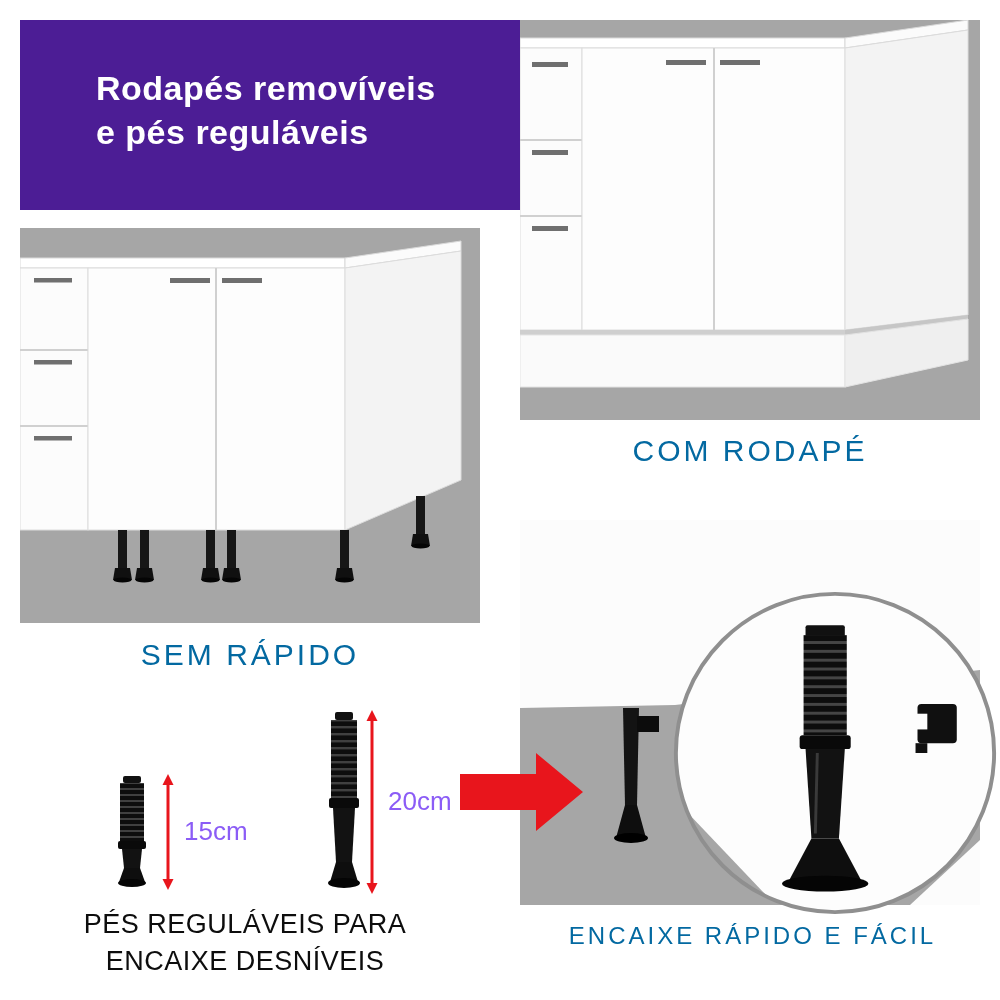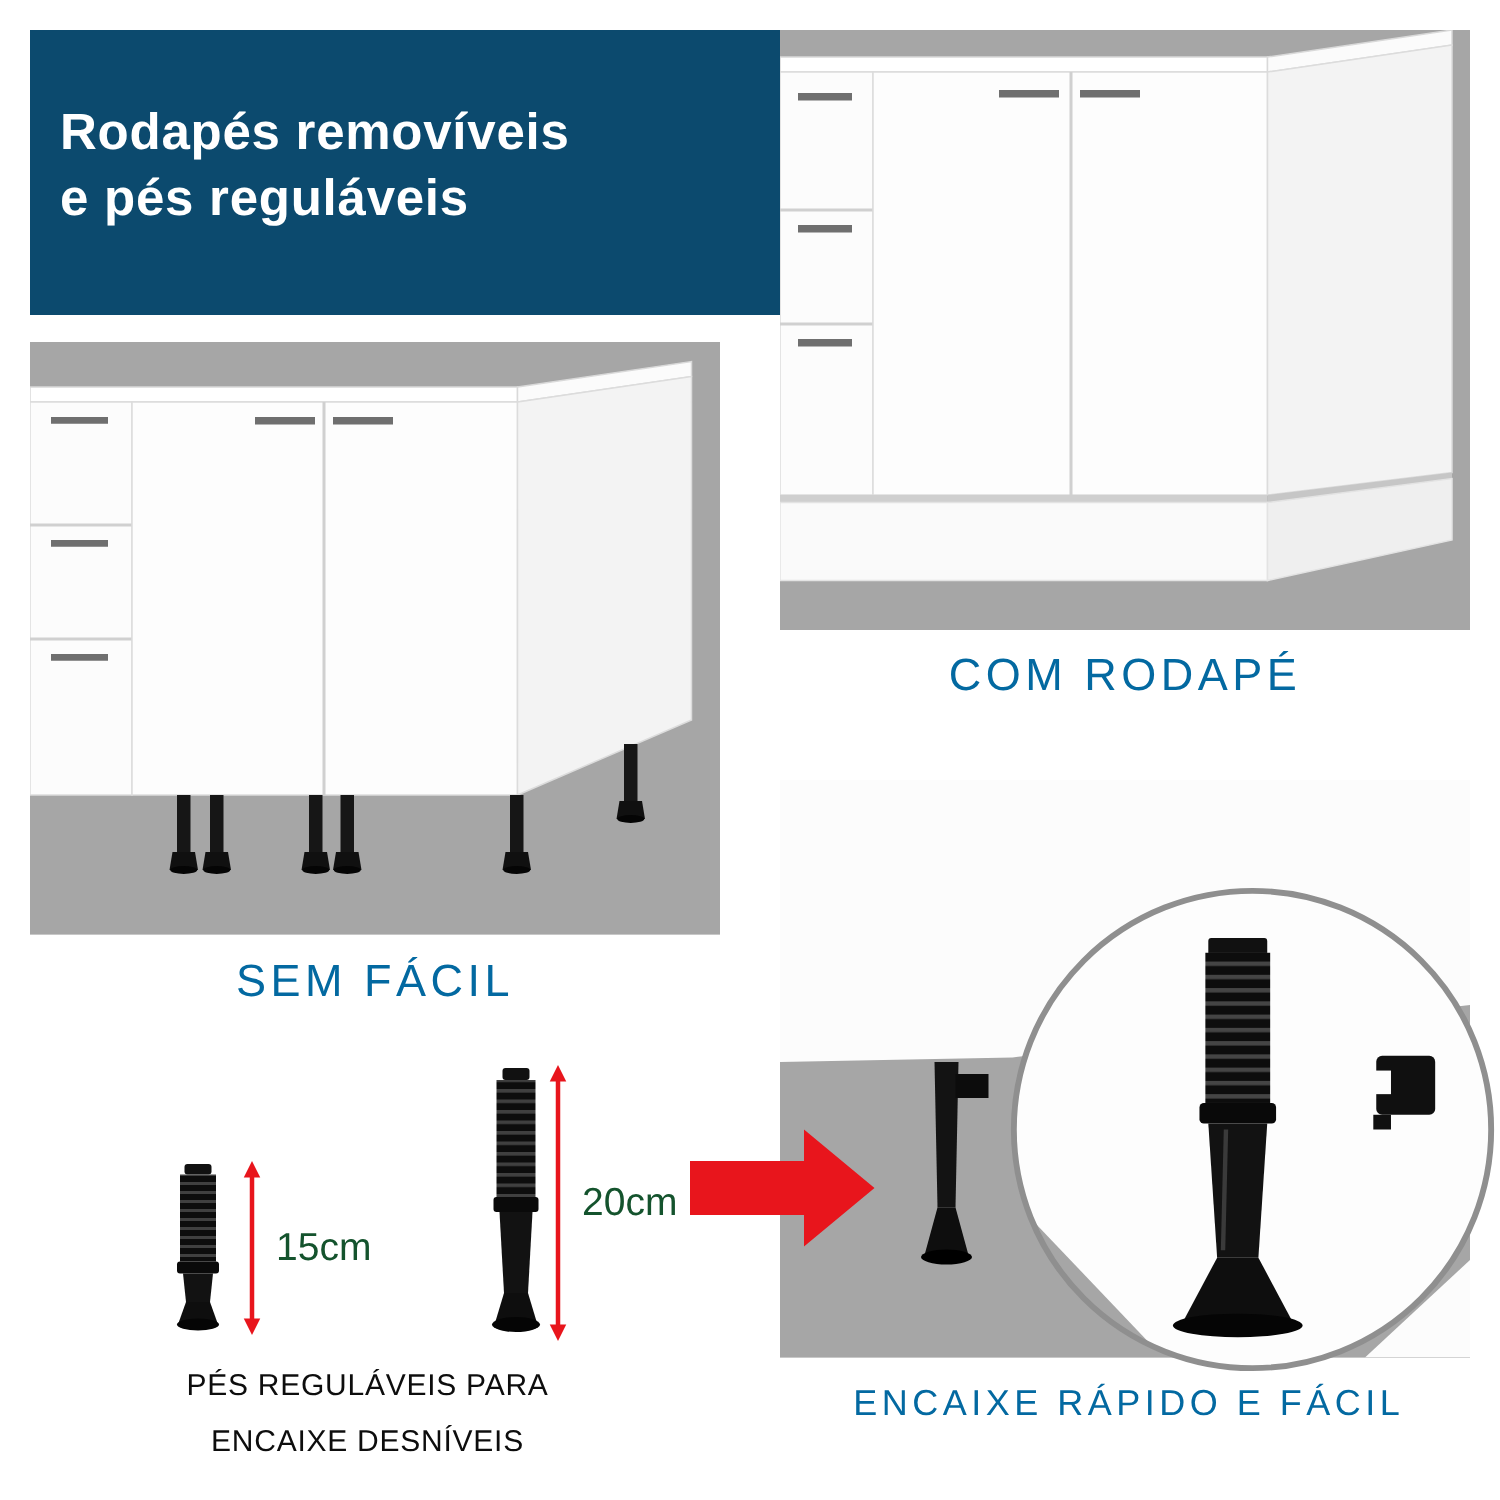--- a/index.html
+++ b/index.html
@@ -3,22 +3,22 @@
 <meta charset="utf-8">
 <style>
   html,body{margin:0;padding:0;background:#ffffff;}
   #canvas{
     position:relative;width:1000px;height:1000px;background:#ffffff;
     overflow:hidden;font-family:"Liberation Sans","DejaVu Sans",sans-serif;
   }
   .abs{position:absolute;}
   
   .banner{
-    left:20px;top:20px;width:517px;height:190px;background:#0c4a6e;
-    color:#ffffff;box-sizing:border-box;padding:46px 0 0 20px;
+    left:20px;top:20px;width:517px;height:190px;background:#4c1d95;
+    color:#ffffff;box-sizing:border-box;padding:46px 0 0 76px;
   }
   .banner .line{
     font-size:34px;font-weight:700;line-height:44px;letter-spacing:0.5px;
   }
   
   .panel{background:#a6a6a6;}
   .panel svg{display:block;width:100%;height:100%;}
   .panel-left{left:20px;top:228px;width:460px;height:395px;}
   .panel-right{left:520px;top:20px;width:460px;height:400px;}
   .panel-br{left:520px;top:520px;width:460px;height:385px;}
@@ -28,27 +28,27 @@
   }
   .label-sem{left:20px;top:638px;width:460px;}
   .label-com{left:520px;top:434px;width:460px;}
   .label-encaixe{left:505px;top:922px;width:495px;font-size:24px;}
   
   .foot-small{left:112px;top:776px;width:40px;height:112px;}
   .foot-tall{left:322px;top:712px;width:44px;height:180px;}
   .dim-line{width:16px;}
   .dim-15{left:160px;top:774px;height:116px;}
   .dim-20{left:364px;top:710px;height:184px;}
-  .dim-text{color:#14532d;font-size:26px;}
+  .dim-text{color:#8b5cf6;font-size:26px;}
   .dim-text-15{left:184px;top:816px;}
   .dim-text-20{left:388px;top:786px;}
   .arrow{left:460px;top:751px;width:125px;height:82px;}
   .caption{
     left:20px;top:906px;width:450px;text-align:center;color:#0d0d0d;
-    font-size:20px;line-height:37px;letter-spacing:0.5px;
+    font-size:27px;line-height:37px;letter-spacing:0.5px;
   }
   
   .inset{left:670px;top:588px;width:330px;height:330px;}
   .inset svg{display:block;width:100%;height:100%;}
 </style>
 </head>
 <body>
 
 <div id="canvas">
 
@@ -94,21 +94,21 @@
         </defs>
         <use href="#legL" transform="translate(98,302)"></use>
         <use href="#legL" transform="translate(120,302)"></use>
         <use href="#legL" transform="translate(186,302)"></use>
         <use href="#legL" transform="translate(207,302)"></use>
         <use href="#legL" transform="translate(320,302)"></use>
         <use href="#legL" transform="translate(396,268)"></use>
       </g>
     </svg>
   </div>
-  <div class="abs sec-label label-sem">SEM FÁCIL</div>
+  <div class="abs sec-label label-sem">SEM RÁPIDO</div>
 
   <div class="abs panel panel-right">
     <svg viewBox="0 0 460 400">
       <rect width="460" height="400" fill="#a6a6a6"></rect>
 
       <g>
         <rect x="0" y="18" width="325" height="10" fill="#ffffff" stroke="#d9d9d9"></rect>
         <polygon points="325,18 448,0 448,10 325,28" fill="#fbfbfb" stroke="#d9d9d9"></polygon>
       </g>
 

